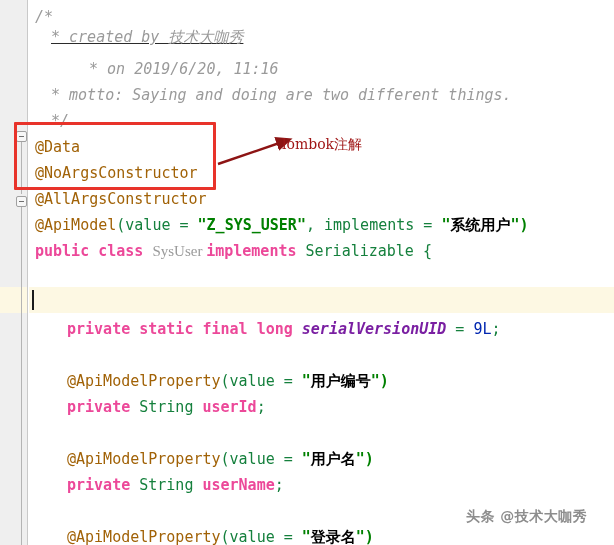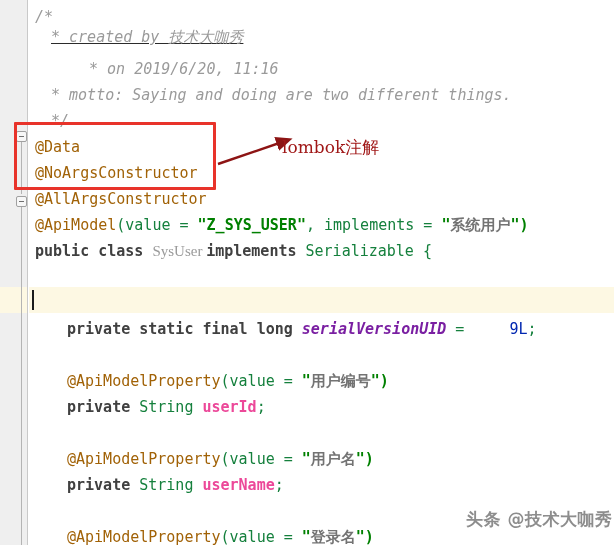--- a/index.html
+++ b/index.html
@@ -96,65 +96,65 @@
     height: 26px;
     color: #2b2b2b;
     font-family: "DejaVu Sans Mono", "Liberation Mono", monospace;
   }
 
   
   .cmt      { color: #9a9a9a; font-style: italic; }
   .cmt-cn   { color: #9a9a9a; font-style: italic;
               font-family: "DejaVu Sans", "Liberation Sans", sans-serif; }
   .ann      { color: #a16207; }
-  .kw       { color: #404040; font-weight: bold; }
+  .kw       { color: #ec4899; font-weight: bold; }
   .str      { color: #008000; font-weight: bold; }
-  .str-cn   { color: #737373; font-weight: bold;
+  .str-cn   { color: #000000; font-weight: bold;
               font-family: "DejaVu Sans", "Liberation Sans", sans-serif; }
   .cls      { color: #9a9a9a; font-family: Liberation Serif, serif; }
   .fld      { color: #ec4899; font-weight: bold; }
   .fld-i    { color: #7a1fa2; font-weight: bold; font-style: italic; }
-  .num      { color: #0026b0; margin-left: 36px; }
+  .num      { color: #0026b0; }
   .plain    { color: #15803d; }
 
   
   .redbox {
     position: absolute;
     left: 14px;
     top: 122px;
     width: 202px;
     height: 68px;
     border: 3px solid #e8332a;
     box-sizing: border-box;
     border-radius: 1px;
   }
   .anno-label {
     position: absolute;
     left: 282px;
     top: 136px;
     font-family: "DejaVu Serif", "Liberation Serif", serif;
-    font-size: 17px;
+    font-size: 14px;
     color: #a01717;
     white-space: pre;
   }
   .anno-arrow {
     position: absolute;
     left: 216px;
     top: 130px;
     width: 90px;
     height: 40px;
   }
 
   
   .watermark {
     position: absolute;
     left: 466px;
     top: 508px;
     font-family: "DejaVu Sans", "Liberation Sans", sans-serif;
-    font-size: 17px;
+    font-size: 14px;
     font-weight: bold;
     color: #8d8d8d;
     white-space: pre;
     letter-spacing: 0.5px;
   }
 </style>
 </head>
 <body>
 
 <div id="screenshot">

